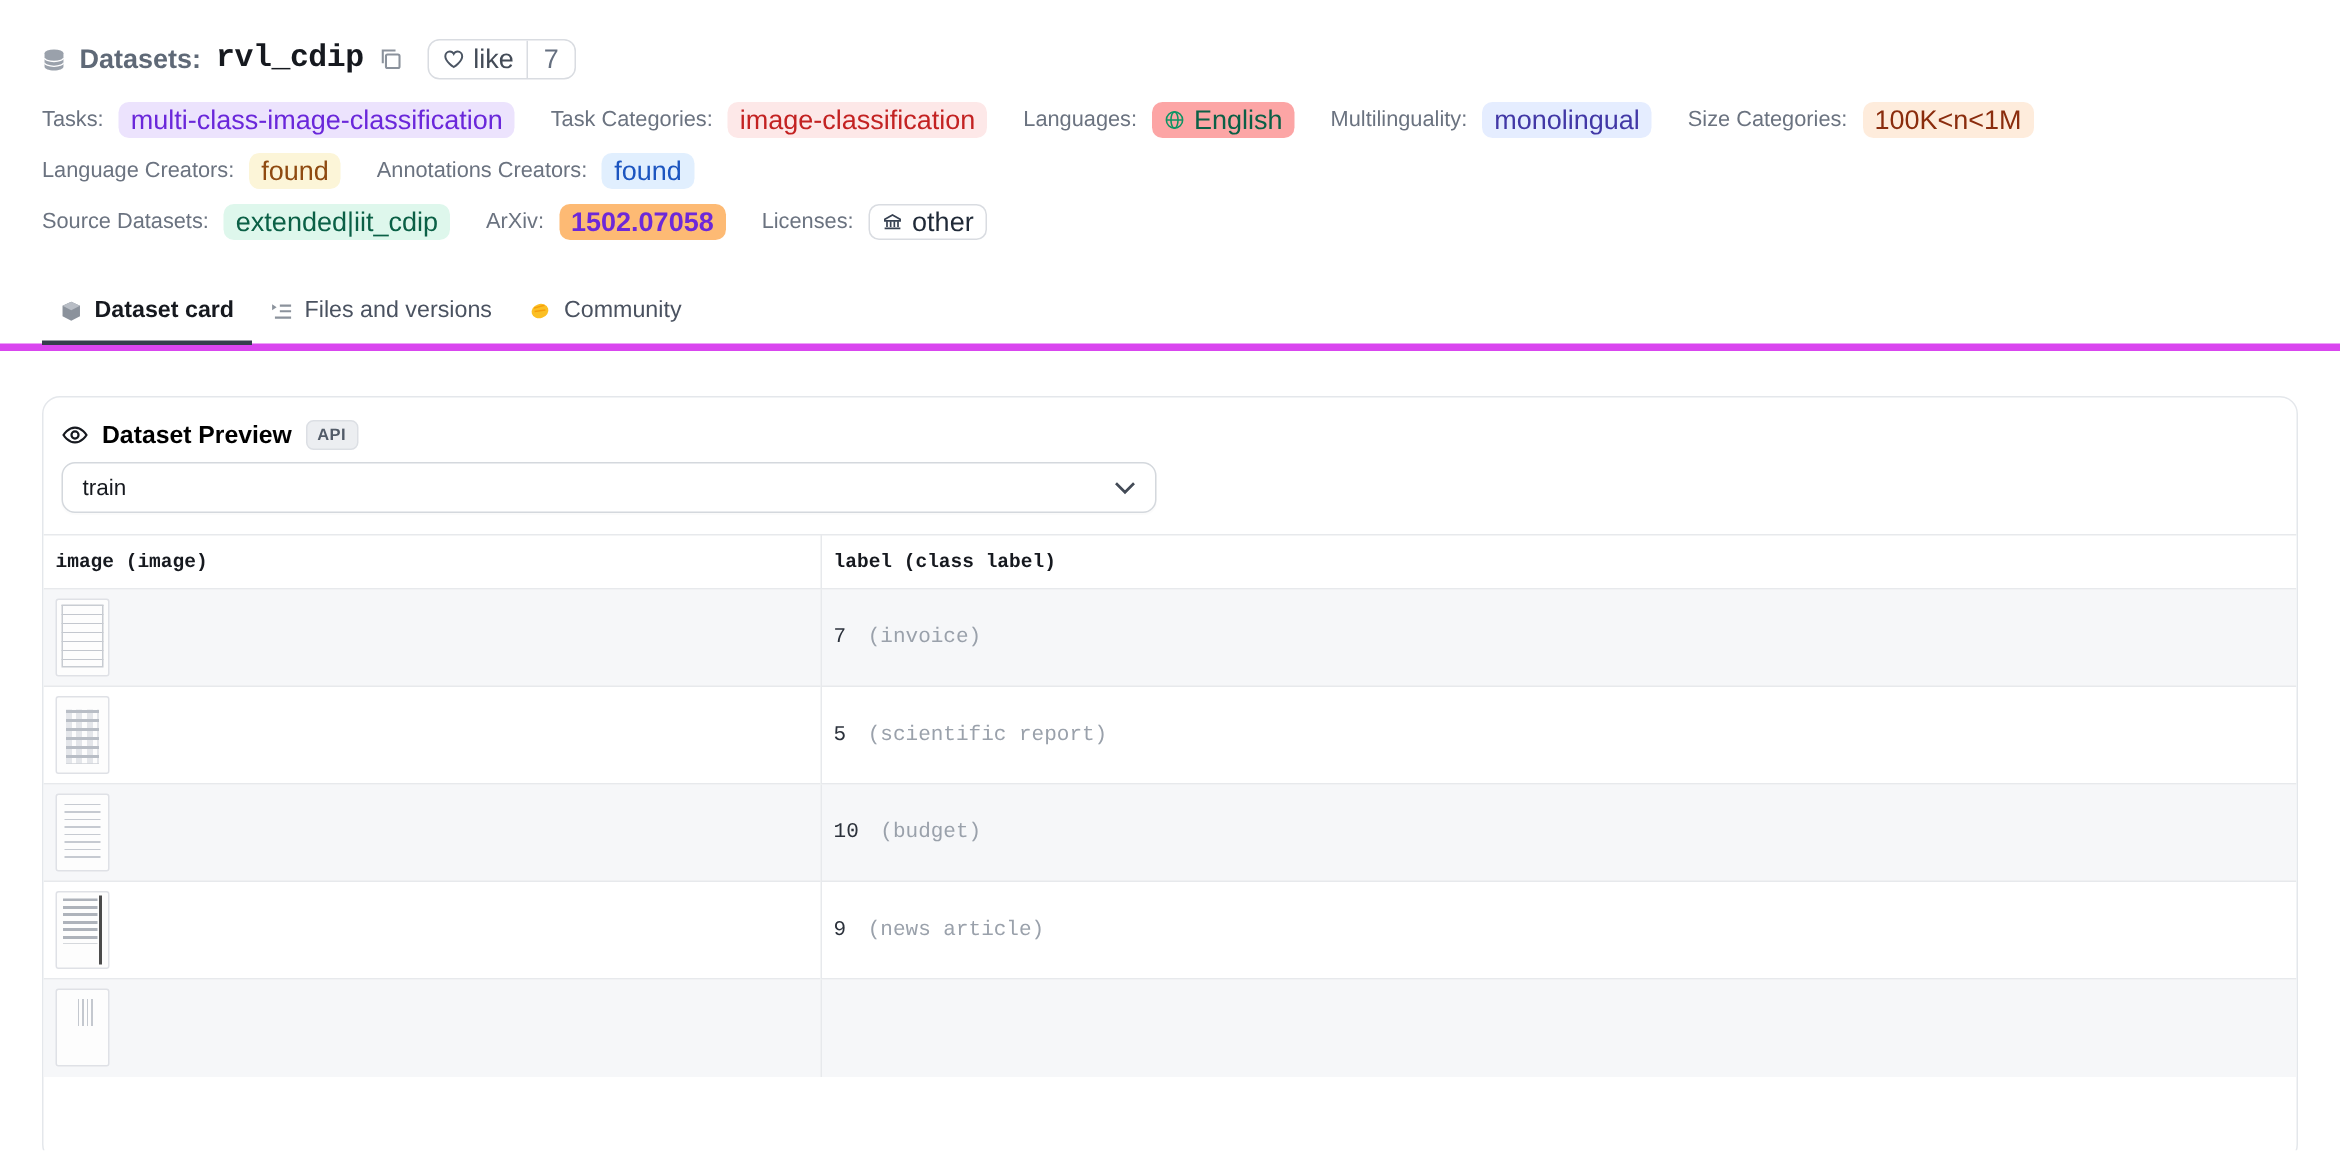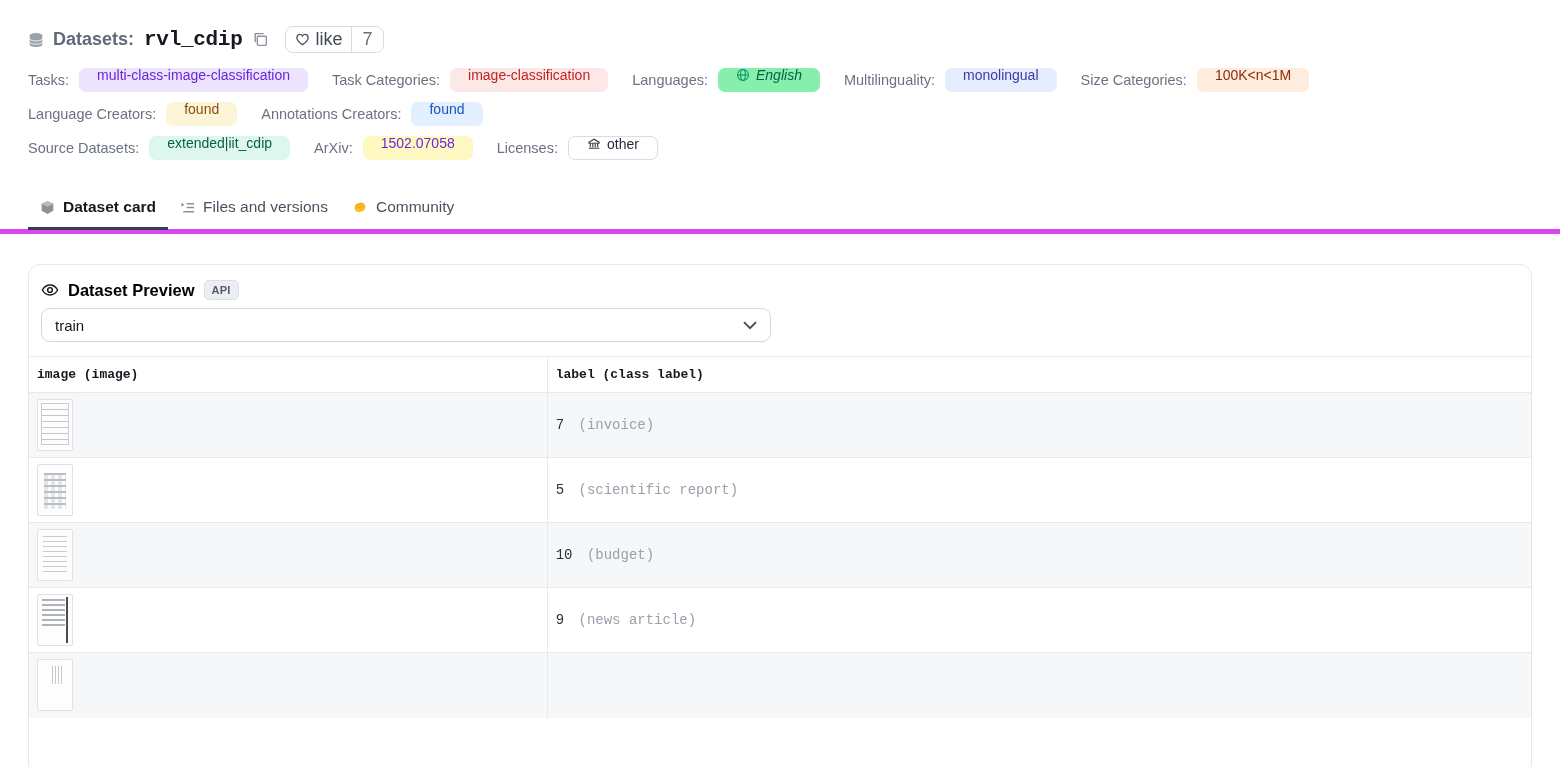--- a/index.html
+++ b/index.html
@@ -16,21 +16,21 @@
   .copy-btn { display:flex; margin-left:8px; cursor:pointer; background:none; border:none; padding:2px; }
   .like-btn { display:flex; align-items:stretch; margin-left:14px; border:1px solid #d9dce1; border-radius:8px; height:27px; background:#fff; overflow:hidden; cursor:pointer; font-size:18px; color:#434b57; padding:0; font-family:inherit; }
   .like-main { display:flex; align-items:center; gap:5px; padding:0 9px; }
   .like-count { display:flex; align-items:center; padding:0 10px; border-left:1px solid #d9dce1; color:#667080; }
 
   
   .tag-row { display:flex; align-items:center; flex-wrap:wrap; margin:15px 0 0 0; row-gap:10px; }
   .tag-row.second { margin-top:10px; }
   .tag-group { display:flex; align-items:center; margin-right:24px; }
   .tag-label { color:#6b7380; font-size:14.5px; margin-right:10px; white-space:nowrap; }
-  .badge { display:inline-flex; align-items:flex-start; gap:6px; height:24px; padding:0 18px; border-radius:7px; font-size:14px; line-height:1; cursor:pointer; white-space:nowrap; }
+  .badge { display:inline-flex; align-items:center; gap:6px; height:24px; padding:0 8px; border-radius:7px; font-size:18px; line-height:1; cursor:pointer; white-space:nowrap; }
   .badge-icon { display:flex; }
 
   
   .tab-bar { display:flex; margin-top:27px; padding:0 0 0 28px; border-bottom:5px solid #d946ef; }
   .tab { display:flex; align-items:center; gap:8px; padding:11px 12px 13px 12px; position:relative; color:#4a5260; font-size:15.5px; cursor:pointer; }
   .tab .tab-icon { display:flex; }
   .tab.active { color:#16191f; font-weight:700; }
   .tab.active::after { content:""; position:absolute; left:0; right:0; bottom:-1px; height:3px; background:var(--tab-underline,#343e4d); }
 
   
@@ -116,21 +116,21 @@
   </span>
         </div>
         <div class="tag-group">
     <span class="tag-label">Task Categories:</span>
   <span class="badge" style="background: rgb(253, 232, 232); color: rgb(195, 34, 34);">
     <span class="badge-text">image-classification</span>
   </span>
         </div>
         <div class="tag-group">
     <span class="tag-label">Languages:</span>
-  <span class="badge" style="background: #86efac; color: rgb(11, 96, 70); font-style: italic;">
+  <span class="badge" style="background: #fca5a5; color: rgb(11, 96, 70);">
             <span class="badge-icon">
               <svg width="14" height="14" viewBox="0 0 16 16" fill="none" stroke="#0d9463" stroke-width="1.2">
                 <circle cx="8" cy="8" r="6.2"></circle>
                 <ellipse cx="8" cy="8" rx="2.7" ry="6.2"></ellipse>
                 <path d="M1.8 8h12.4"></path>
               </svg>
             </span>
     <span class="badge-text">English</span>
   </span>
         </div>
@@ -161,21 +161,21 @@
       </div>
     <div class="tag-row second">
         <div class="tag-group">
     <span class="tag-label">Source Datasets:</span>
   <span class="badge" style="background: rgb(222, 247, 236); color: rgb(11, 96, 70);">
     <span class="badge-text">extended|iit_cdip</span>
   </span>
         </div>
         <div class="tag-group">
     <span class="tag-label">ArXiv:</span>
-  <span class="badge" style="background: #fef9c3; color: rgb(109, 40, 217);">
+  <span class="badge" style="background: #fdba74; color: rgb(109, 40, 217); font-weight: bold;">
     <span class="badge-text">1502.07058</span>
   </span>
         </div>
         <div class="tag-group">
     <span class="tag-label">Licenses:</span>
   <span class="badge" style="background: rgb(255, 255, 255); color: rgb(31, 41, 55); border: 1px solid rgb(217, 220, 225);">
             <span class="badge-icon">
               <svg width="14" height="14" viewBox="0 0 16 16" fill="none" stroke="#374151" stroke-width="1.3">
                 <path d="M2.2 5.9L8 2.6l5.8 3.3v1.2H2.2z"></path>
                 <path d="M3.8 7.4v4.4M6.6 7.4v4.4M9.4 7.4v4.4M12.2 7.4v4.4M2 12.9h12"></path>

